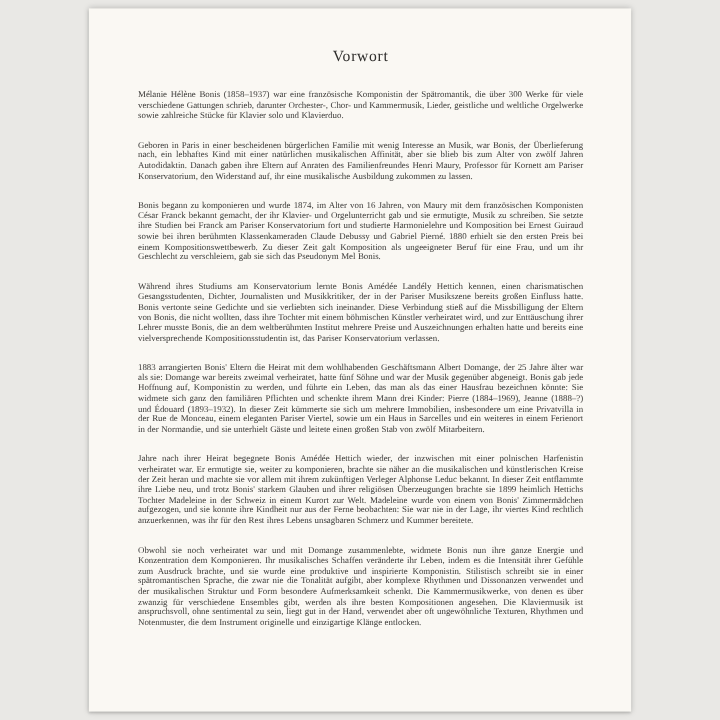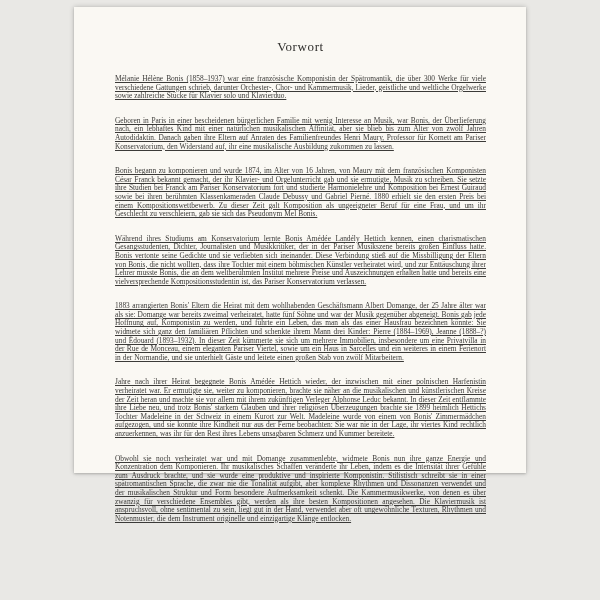--- a/index.html
+++ b/index.html
@@ -15,21 +15,21 @@
     position: relative;
     width: 600px;
     height: 600px;
     background: #e9e8e5;
   }
   .page {
     position: absolute;
     left: 74px;
     top: 7px;
     width: 452px;
-    height: 466px;
+    height: 586px;
     background: #faf8f3;
     box-shadow: 0 0 5px rgba(0,0,0,0.22), 0 1px 2px rgba(0,0,0,0.15);
     box-sizing: border-box;
   }
   .content {
     padding: 28px 40px 0 41px;
     box-sizing: border-box;
   }
   .doc-title {
     font-size: 13px;
@@ -39,21 +39,20 @@
     color: #2f2e2c;
     margin: 4px 0 20px 0;
   }
   .paragraph {
     font-size: 7.4px;
     line-height: 8.6px;
     text-align: justify;
     color: #3b3a38;
     margin: 16px 0 6px 0;
     word-spacing: 0.2px;
-    text-decoration: underline;
   }
 </style>
 </head>
 <body>
 
 <div class="backdrop">
   <div class="page">
     <div class="content">
       <h1 class="doc-title">Vorwort</h1>
       <p class="paragraph">Mélanie Hélène Bonis (1858–1937) war eine französische Komponistin der Spätromantik, die über 300 Werke für viele verschiedene Gattungen schrieb, darunter Orchester-, Chor- und Kammermusik, Lieder, geistliche und weltliche Orgelwerke sowie zahlreiche Stücke für Klavier solo und Klavierduo.</p>

